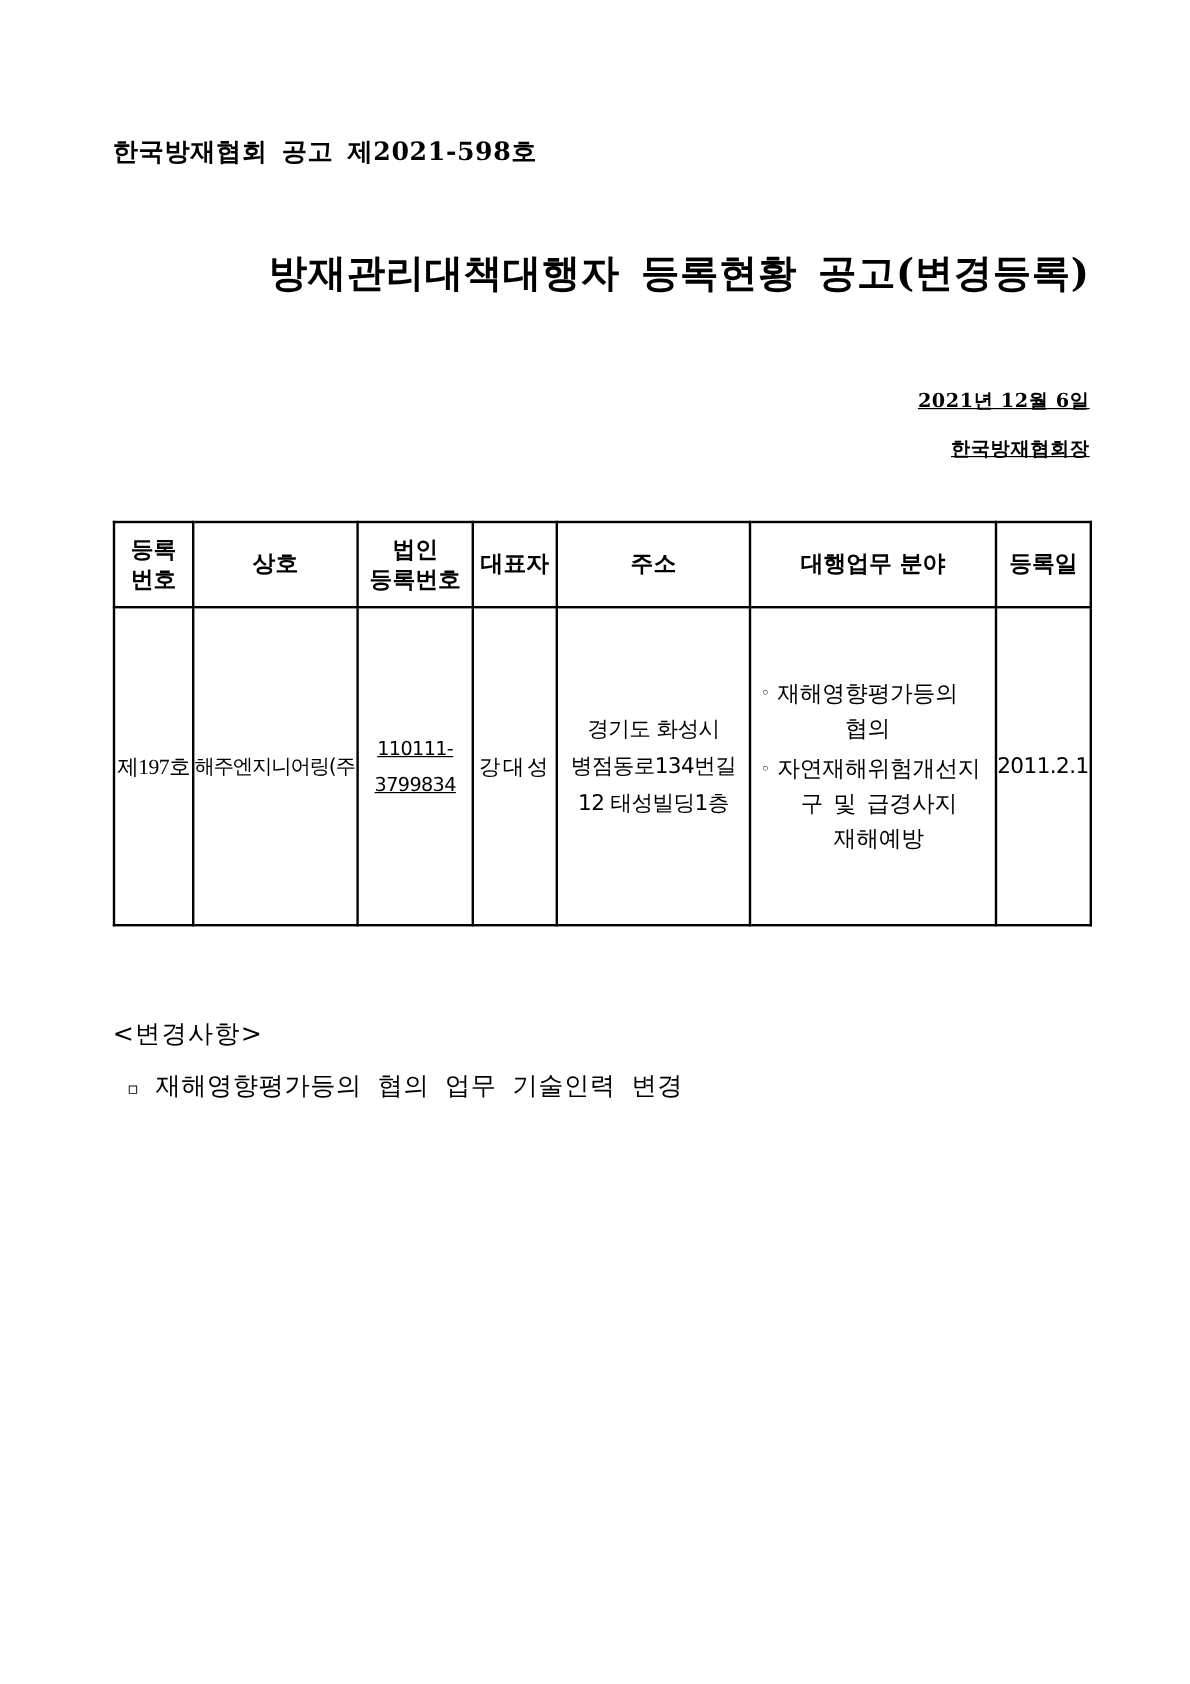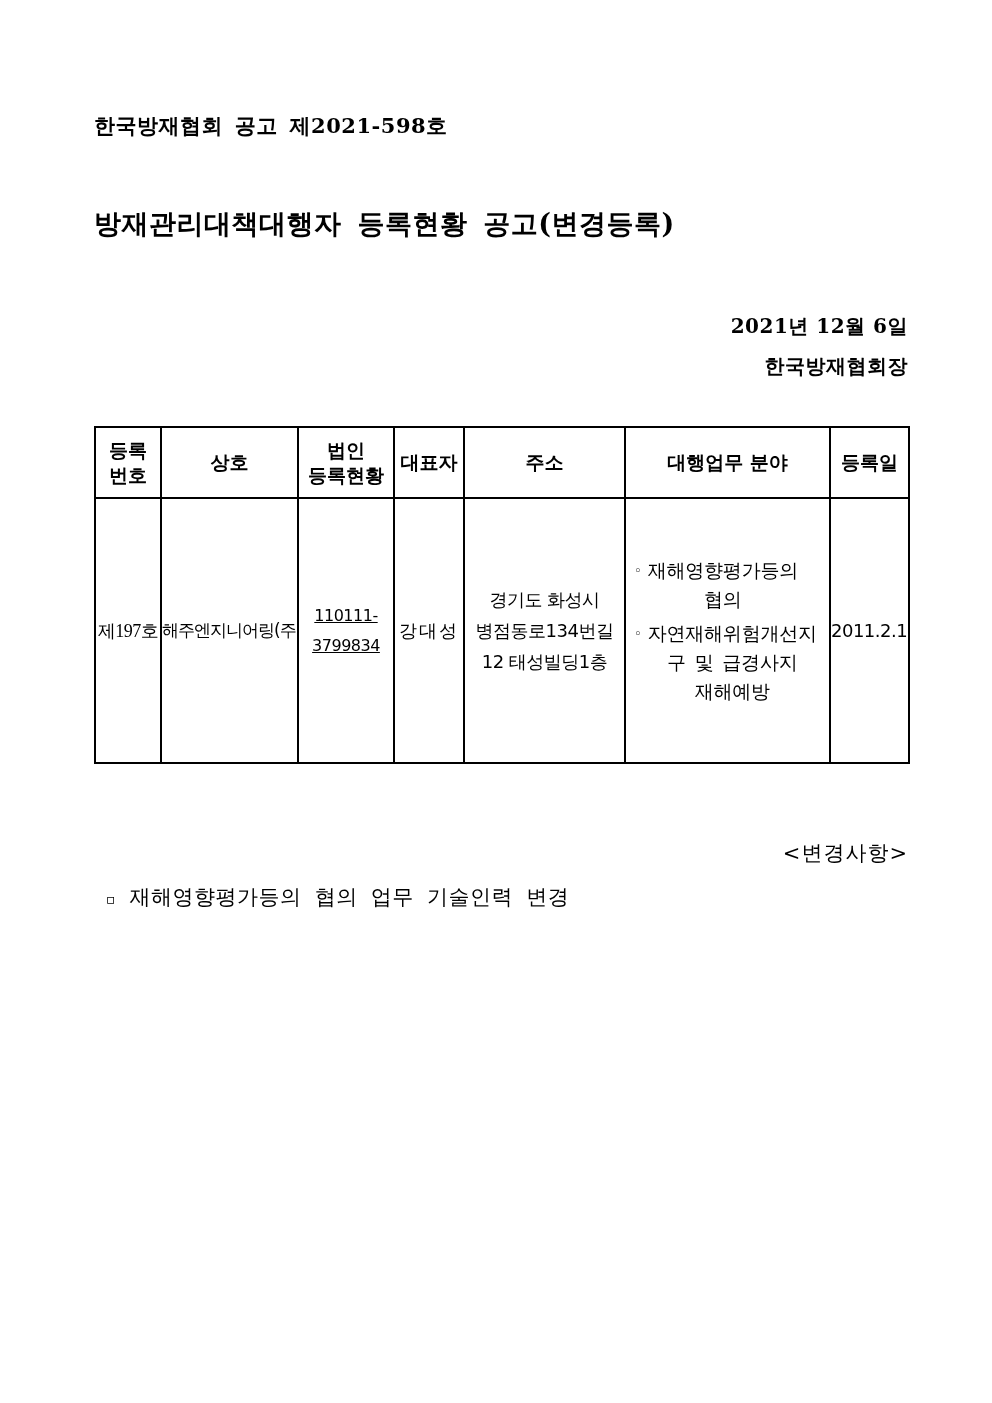--- a/index.html
+++ b/index.html
@@ -18,22 +18,22 @@
 
   .notice-no {
     font-size: 21px;
     font-weight: 600;
     letter-spacing: 0.5px;
     word-spacing: 4px;
   }
 
   .doc-title {
     margin: 66px 0 14px 0;
-    text-align: left;
-    font-size: 27px;
+    text-align: right;
+    font-size: 32px;
     font-weight: 700;
     letter-spacing: 0.5px;
     word-spacing: 6px;
   }
 
   .body-para {
     margin-top: 96px;
     font-size: 21px;
     line-height: 45px;
     letter-spacing: 0.2px;
@@ -44,24 +44,25 @@
     text-indent: 14px;
   }
   .body-para .line2 {
     text-align: left;
     word-spacing: 4px;
   }
 
   .date-block {
     margin-top: 64px;
     text-align: right;
-    font-size: 20px;
+    font-size: 16px;
     font-weight: 600;
     line-height: 40px;
     letter-spacing: 0.5px;
+    text-decoration: underline;
   }
   .date-block .signer-line { padding-right: 0px; }
 
   table.reg-table {
     margin-top: 40px;
     width: 100%;
     border-collapse: collapse;
     table-layout: fixed;
     font-family: "DejaVu Sans", "Liberation Sans", sans-serif;
   }
@@ -97,21 +98,21 @@
     line-height: 29px;
   }
   .biz-bullet {
     flex: none;
     font-size: 13px;
     line-height: 29px;
     margin-right: 6px;
   }
   .biz-text { white-space: pre-line; letter-spacing: -0.2px; word-spacing: 3px; }
 
-  .changes { margin-top: 74px; font-size: 21px; text-align: right; }
+  .changes { margin-top: 74px; font-size: 21px; }
   .changes-heading { letter-spacing: 1px; line-height: 30px; }
   .changes-item {
     margin-top: 14px;
     display: flex;
     align-items: baseline;
     line-height: 30px;
   }
   .sq-bullet {
     flex: none;
     font-size: 14px;
@@ -143,21 +144,21 @@
       <col style="width:161px">
       <col style="width:205px">
       <col style="width:79px">
     </colgroup>
     <thead>
       <tr>
         <th>등록
 번호</th>
         <th>상호</th>
         <th>법인
-등록현황</th>
+등록번호</th>
         <th>대표자</th>
         <th>주소</th>
         <th>대행업무 분야</th>
         <th>등록일</th>
       </tr>
     </thead>
     <tbody>
       <tr>
         <td class="cell-reg-no">제197호</td>
         <td class="cell-company">해주엔지니어링(주)</td>

